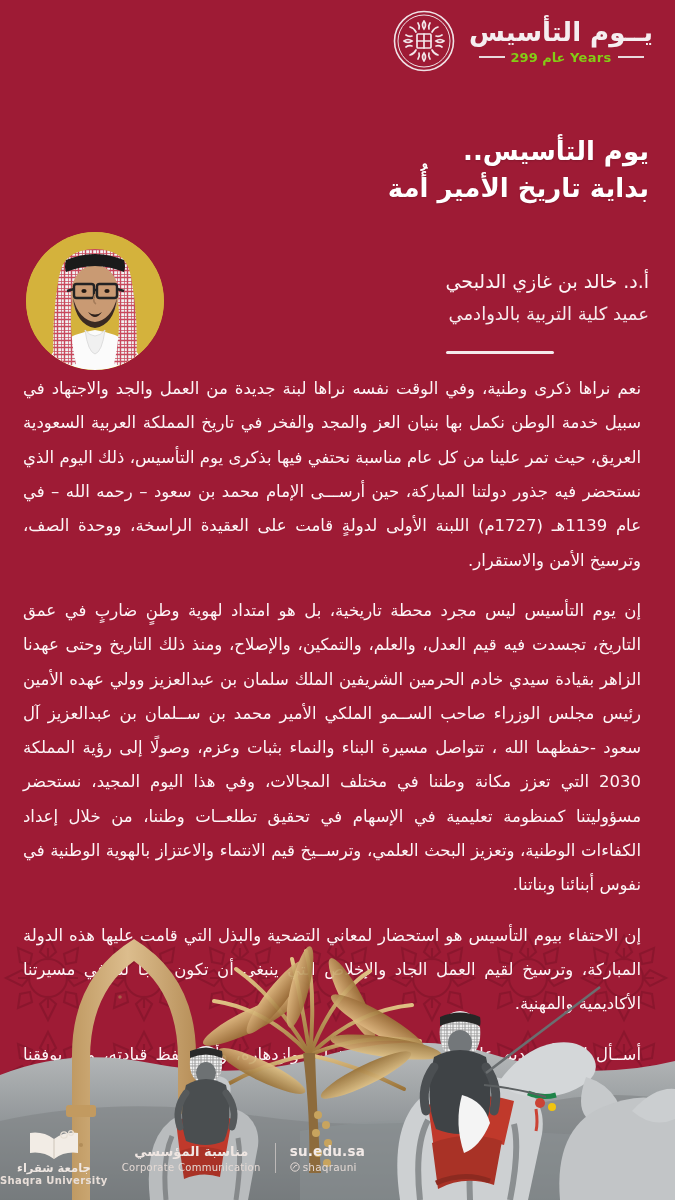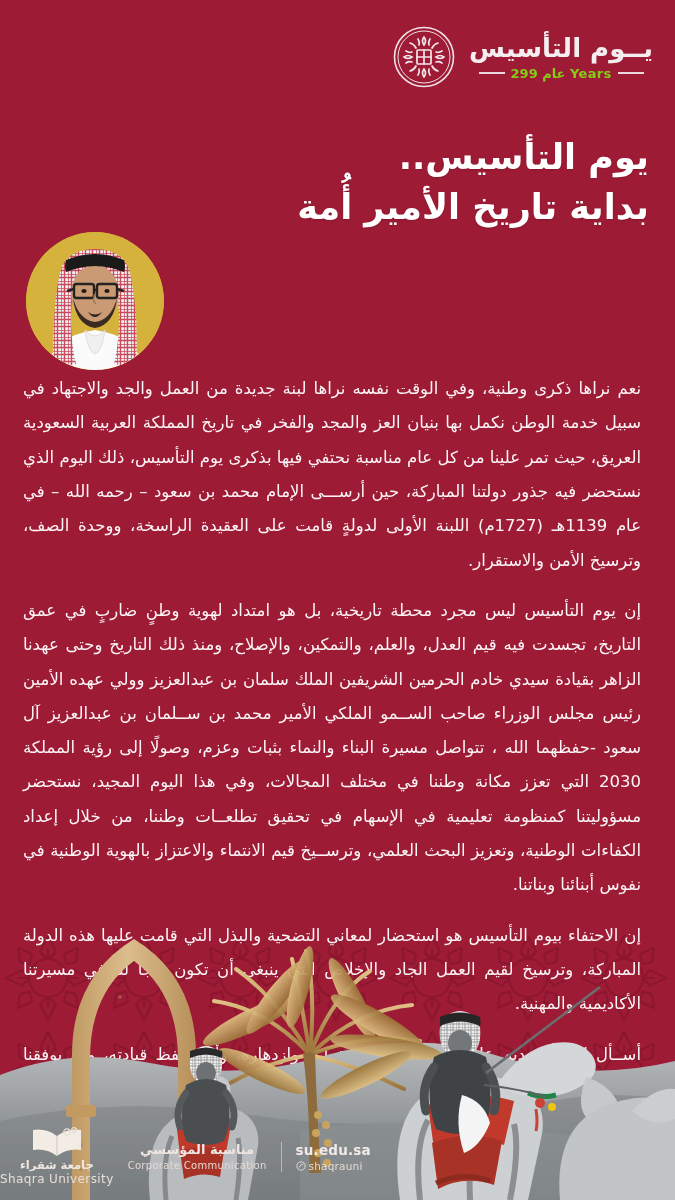--- a/index.html
+++ b/index.html
@@ -23,21 +23,21 @@
     position:absolute;
     left:0; right:0;
     top:930px; height:200px;
     opacity:.55;
     pointer-events:none;
   }
 
   
   .header-logo {
     position:absolute;
-    top:26px; right:22px;
+    top:10px; right:22px;
     display:flex; flex-direction:row-reverse;
     align-items:center; gap:14px;
   }
   .emblem { width:62px; height:62px; flex:none; }
   .logo-text { text-align:center; line-height:1; }
 
   .logo-ar {
     font-family:"DejaVu Sans", sans-serif;
     font-size:26px; font-weight:700;
     color:#f5eef0; letter-spacing:1px;
@@ -59,21 +59,21 @@
     letter-spacing:.3px;
   }
 
   
   .headline {
     position:absolute;
     top:133px; right:26px; left:120px;
     text-align:right; direction:rtl;
     color:#ffffff;
     font-weight:700;
-    font-size:35px;
+    font-size:26px;
     line-height:1.42;
     letter-spacing:0px;
     text-shadow:0 1px 2px rgba(0,0,0,.15);
   }
   .headline span { display:block; }
 
   
   .author-row {
     position:absolute;
     top:232px; right:26px; left:26px;
@@ -142,21 +142,21 @@
     position:absolute;
     left:0; bottom:14px; width:675px;
     display:flex; flex-direction:row-reverse;
     align-items:center; justify-content:flex-start;
     padding-left:0; padding-right:18px;
     gap:14px;
   }
   .uni-logo { display:flex; flex-direction:column; align-items:center; flex:none;justify-content:flex-end; }
   .uni-logo .book { width:52px; height:30px; }
   .uni-ar { font-size:11.5px; font-weight:700; color:#efe7e2; margin-top:1px; direction:rtl; letter-spacing:.3px; }
-  .uni-en { font-size:12px; font-weight:400; color:#e8ded8; letter-spacing:.4px; direction:ltr; }
+  .uni-en { font-size:10px; font-weight:700; color:#e8ded8; letter-spacing:.4px; direction:ltr; }
 
   .corp-block { text-align:center; direction:rtl; flex:none; }
   .corp-ar { font-size:13px; font-weight:700; color:#efe6e2; letter-spacing:.4px; }
   .corp-en { font-size:10px; color:#e4d9d4; letter-spacing:.3px; direction:ltr; margin-top:3px; }
 
   .vbar { width:1px; height:30px; background:rgba(240,230,226,.55); flex:none; }
 
   .site-block { text-align:right; direction:ltr; flex:none; }
   .site-url { font-size:13.5px; font-weight:700; color:#f2eae7; letter-spacing:.2px; }
   .site-handle { display:flex; align-items:center; gap:3px; margin-top:2px; }
@@ -268,20 +268,25 @@
           <ellipse cx="58" cy="59" rx="2.6" ry="2.1" fill="#211812"></ellipse>
           <ellipse cx="81" cy="59" rx="2.6" ry="2.1" fill="#211812"></ellipse>
 
           <path d="M69 62 q-3 8 1 10" fill="none" stroke="#a57c5a" stroke-width="1.6"></path>
 
           <path d="M59 98 q10 12 20 0 q-3 22 -10 24 q-7 -2 -10 -24 Z" fill="#f0f0f0" stroke="#ddd" stroke-width="1"></path>
         </g>
       </svg>
     </div>
 
+    <div class="author-text">
+      <div class="author-name">أ.د. خالد بن غازي الدلبحي</div>
+      <div class="author-title">عميد كلية التربية بالدوادمي</div>
+      <div class="divider"></div>
+    </div>
   </div>
 
   <div class="body-copy">
     <p>نعم نراها ذكرى وطنية، وفي الوقت نفسه نراها لبنة جديدة من العمل والجد والاجتهاد في سبيل خدمة الوطن نكمل بها بنيان العز والمجد والفخر في تاريخ المملكة العربية السعودية العريق، حيث تمر علينا من كل عام مناسبة نحتفي فيها بذكرى يوم التأسيس، ذلك اليوم الذي نستحضر فيه جذور دولتنا المباركة، حين أرســـى الإمام محمد بن سعود – رحمه الله – في عام 1139هـ (1727م) اللبنة الأولى لدولةٍ قامت على العقيدة الراسخة، ووحدة الصف، وترسيخ الأمن والاستقرار.</p>
     <p>إن يوم التأسيس ليس مجرد محطة تاريخية، بل هو امتداد لهوية وطنٍ ضاربٍ في عمق التاريخ، تجسدت فيه قيم العدل، والعلم، والتمكين، والإصلاح، ومنذ ذلك التاريخ وحتى عهدنا الزاهر بقيادة سيدي خادم الحرمين الشريفين الملك سلمان بن عبدالعزيز وولي عهده الأمين رئيس مجلس الوزراء صاحب الســمو الملكي الأمير محمد بن ســلمان بن عبدالعزيز آل سعود -حفظهما الله ، تتواصل مسيرة البناء والنماء بثبات وعزم، وصولًا إلى رؤية المملكة 2030 التي تعزز مكانة وطننا في مختلف المجالات، وفي هذا اليوم المجيد، نستحضر مسؤوليتنا كمنظومة تعليمية في الإسهام في تحقيق تطلعــات وطننا، من خلال إعداد الكفاءات الوطنية، وتعزيز البحث العلمي، وترســيخ قيم الانتماء والاعتزاز بالهوية الوطنية في نفوس أبنائنا وبناتنا.</p>
     <p>إن الاحتفاء بيوم التأسيس هو استحضار لمعاني التضحية والبذل التي قامت عليها هذه الدولة المباركة، وترسيخ لقيم العمل الجاد والإخلاص التي ينبغي أن تكون نهجًا لنا في مسيرتنا الأكاديمية والمهنية.</p>
     <p>أســأل الله أن يديم على وطننا أمنه واستقراره وازدهاره، وأن يحفظ قيادته، وأن يوفقنا جميعًا لخدمة ديننا ومليكنا ووطننا.</p>
   </div>
 
   <svg class="illustration" viewBox="0 0 675 275">

